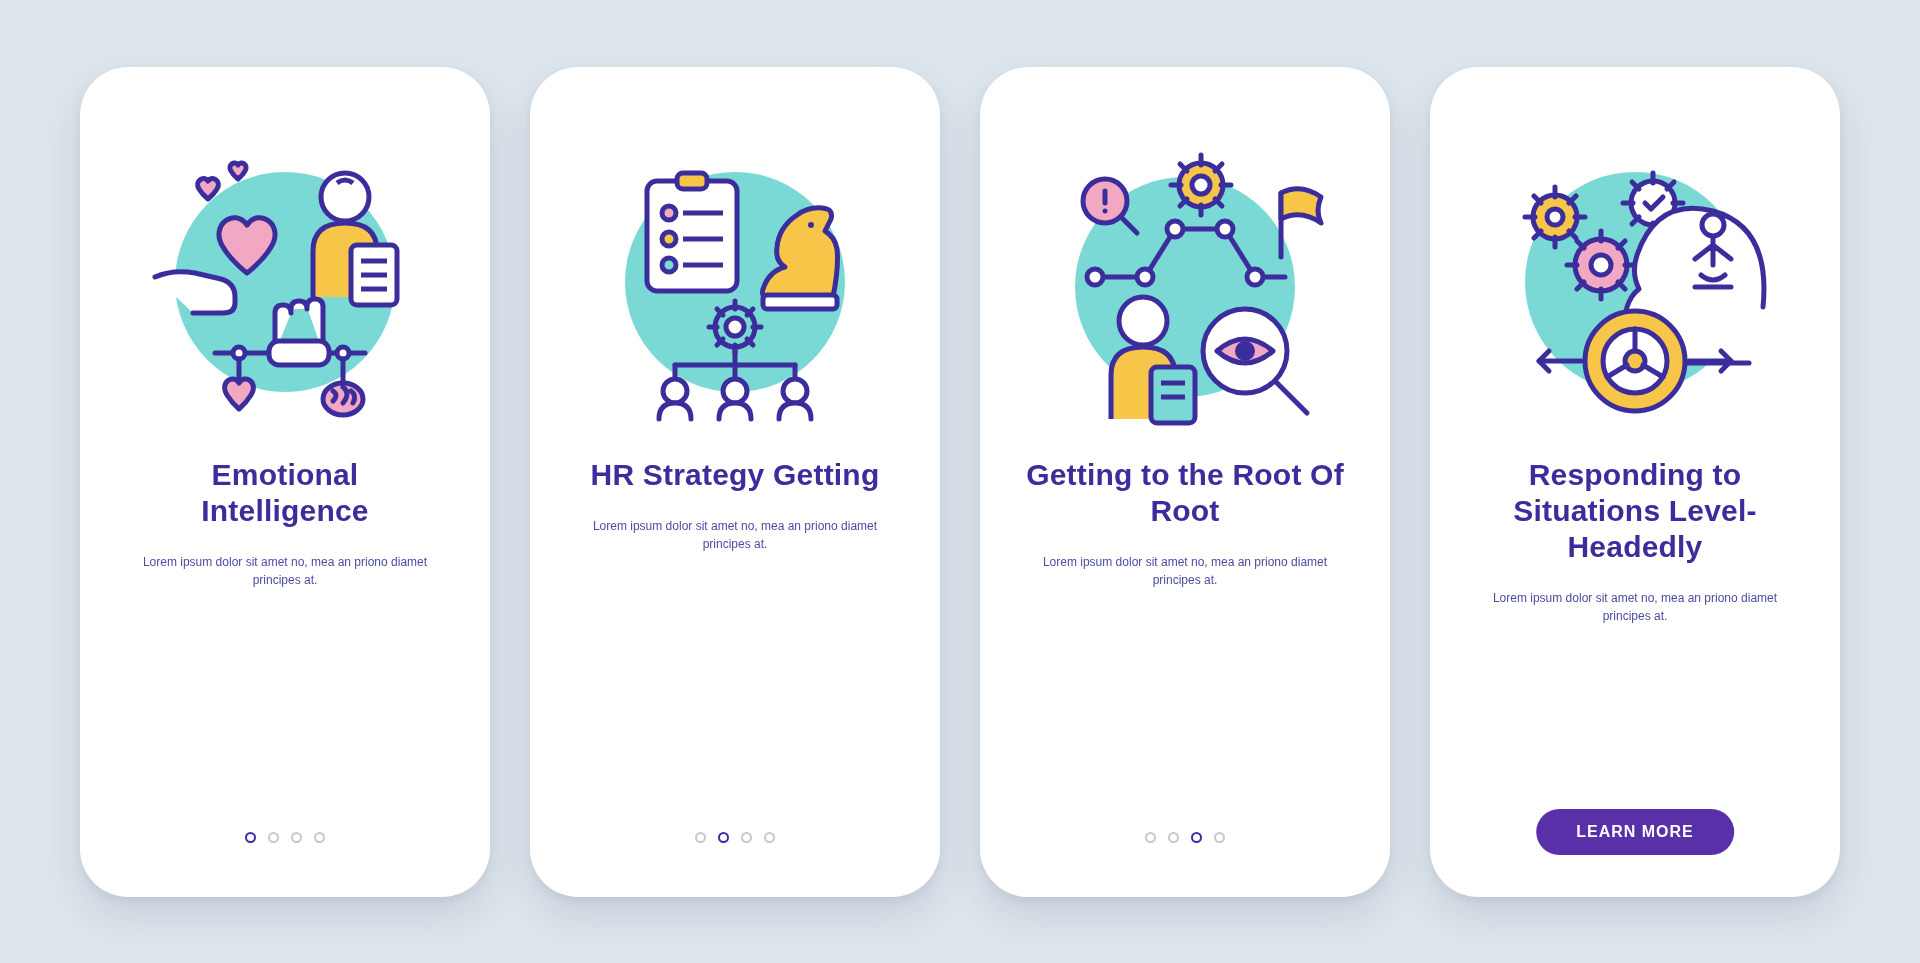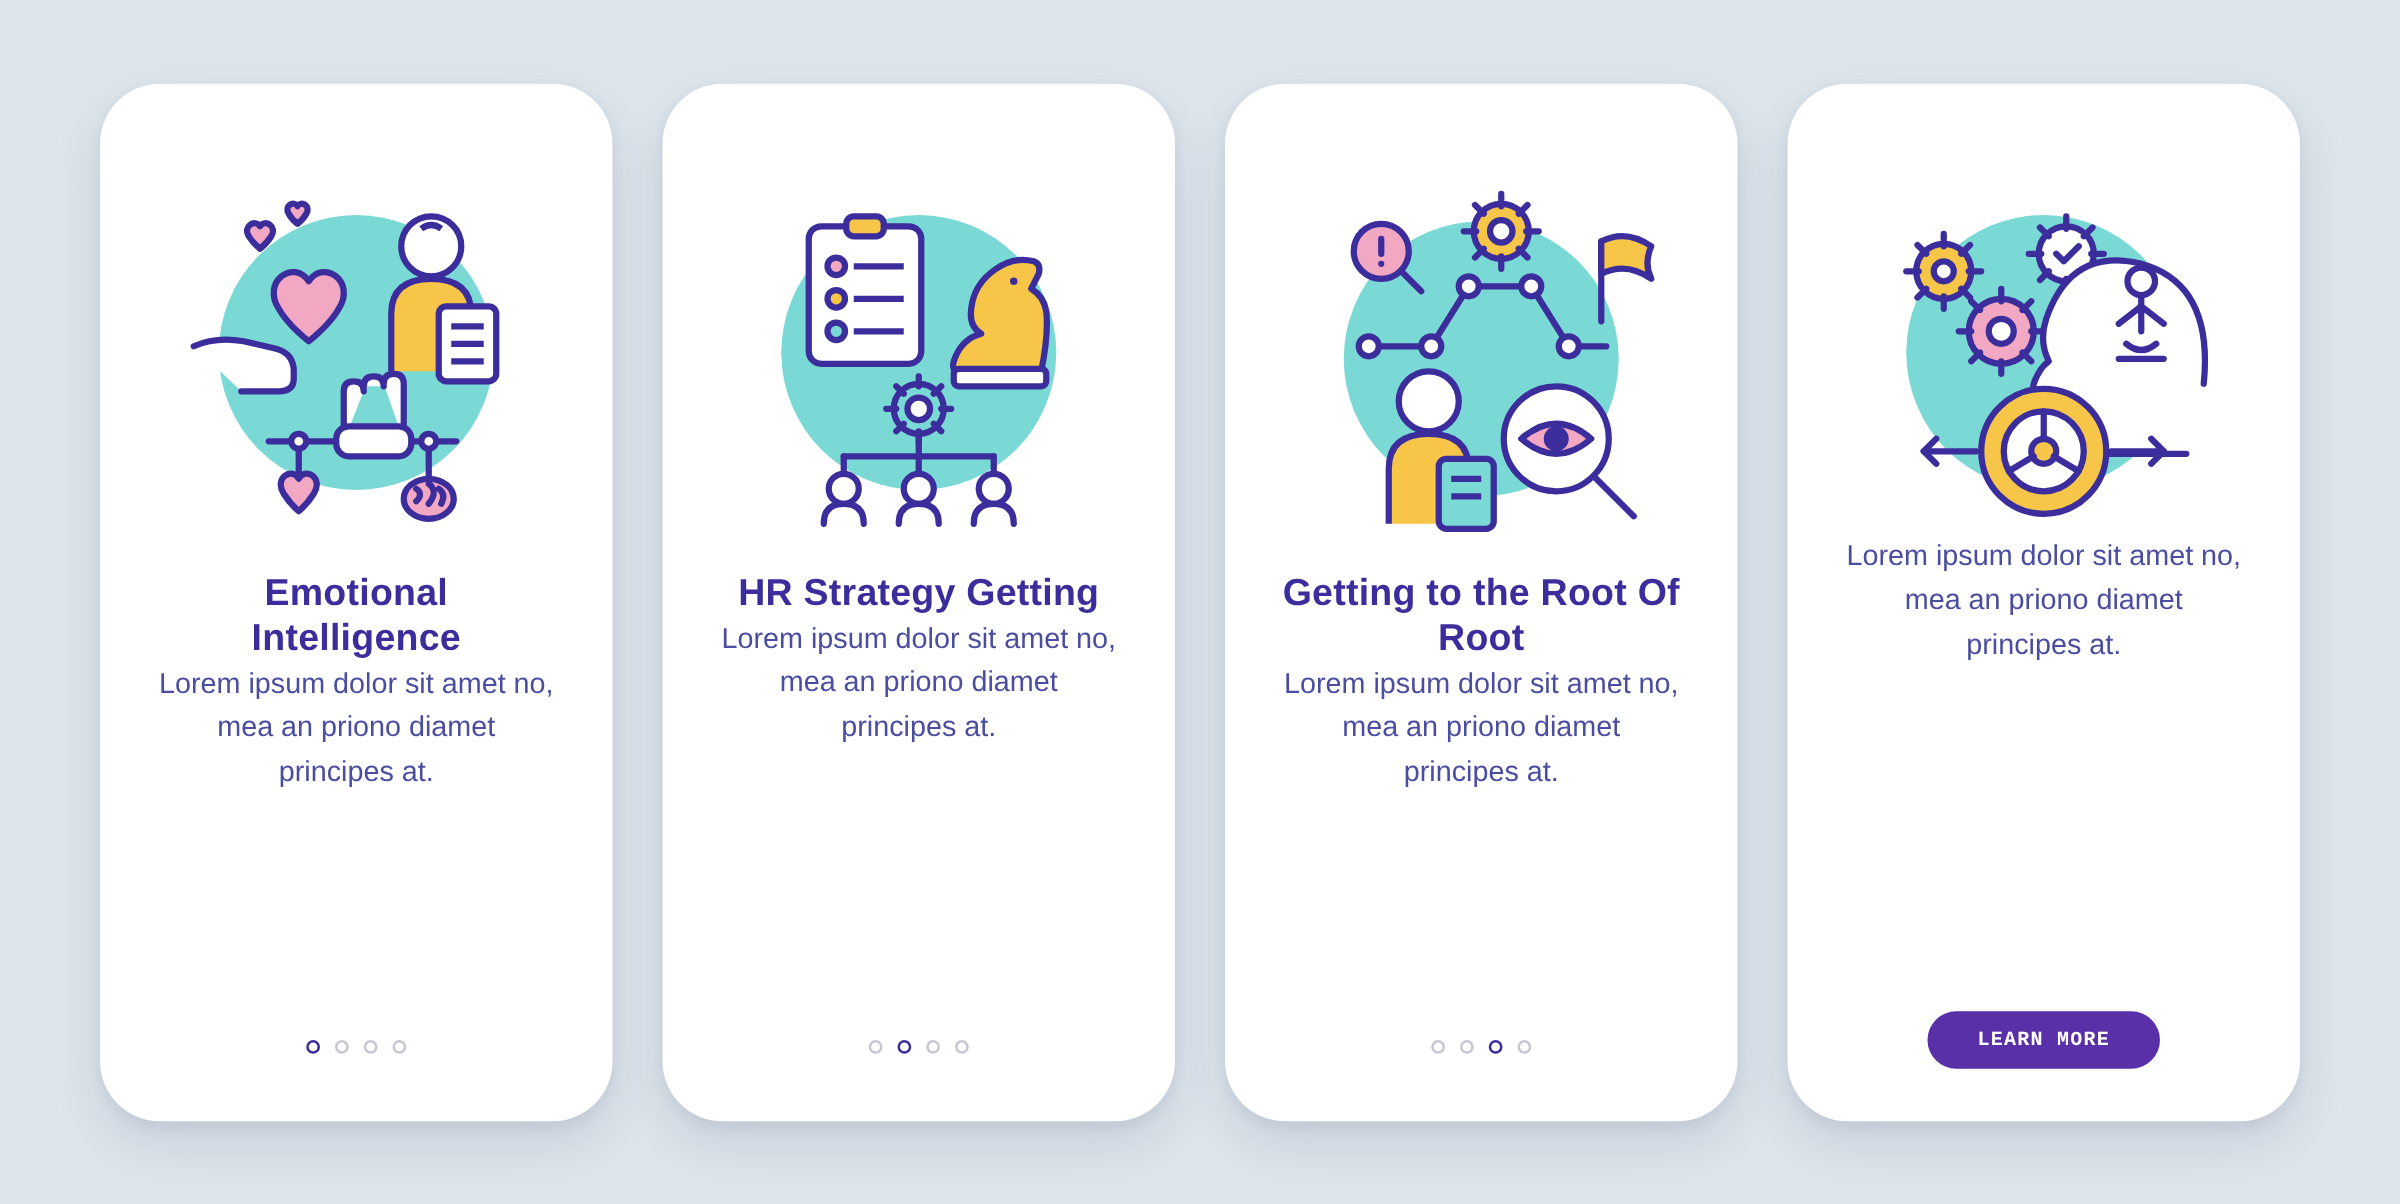--- a/index.html
+++ b/index.html
@@ -55,21 +55,22 @@
   .title {
     margin-top: 30px;
     font-size: 30px;
     line-height: 1.2;
     font-weight: 800;
     color: var(--deep);
     text-align: center;
     letter-spacing: .2px;
   }
   .body {
-    font-size: 23px;
+    margin-top: 24px;
+    font-size: 12px;
     line-height: 1.55;
     color: var(--txt);
     text-align: center;
     max-width: 320px;
   }
   .dots {
     position: absolute;
     bottom: 54px;
     left: 0; right: 0;
     display: flex;
@@ -92,21 +93,20 @@
     transform: translateX(-50%);
     background: var(--btn);
     color: #fff;
     border: none;
     padding: 14px 40px;
     border-radius: 999px;
     font-weight: 800;
     font-size: 16px;
     letter-spacing: 1px;
     cursor: pointer;
-    font-family: Liberation Mono, monospace;
   }
 </style>
 </head>
 <body>
 
 <div class="stage">
 
   <div class="phone">
     <div class="illus">
       <svg viewBox="0 0 300 300">
@@ -309,17 +309,18 @@
 
           <g fill="none">
             <line x1="54" y1="234" x2="96" y2="234"></line>
             <path d="M64 224 l-10 10 l10 10"></path>
             <line x1="204" y1="234" x2="246" y2="234"></line>
             <path d="M236 224 l10 10 l-10 10"></path>
           </g>
         </g>
       </svg>
     </div>
+    <div class="title">Responding to Situations Level-Headedly</div>
     <div class="body">Lorem ipsum dolor sit amet no, mea an priono diamet principes at.</div>
     <button class="btn">LEARN MORE</button>
   </div>
 
 </div>
 
 </body></html>

